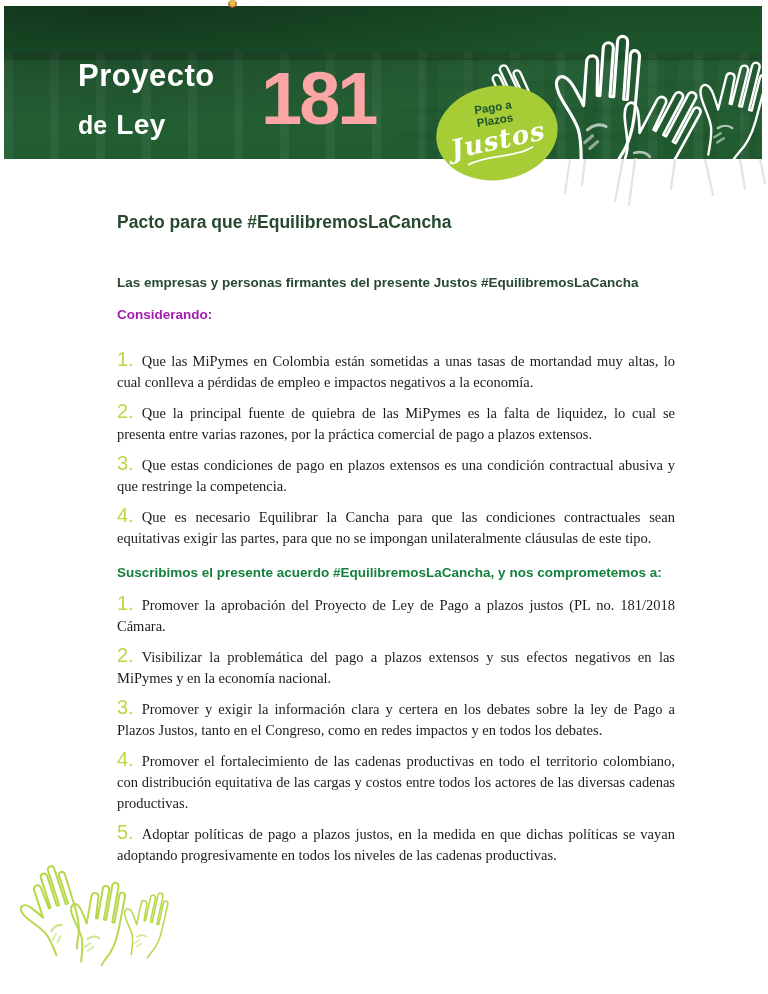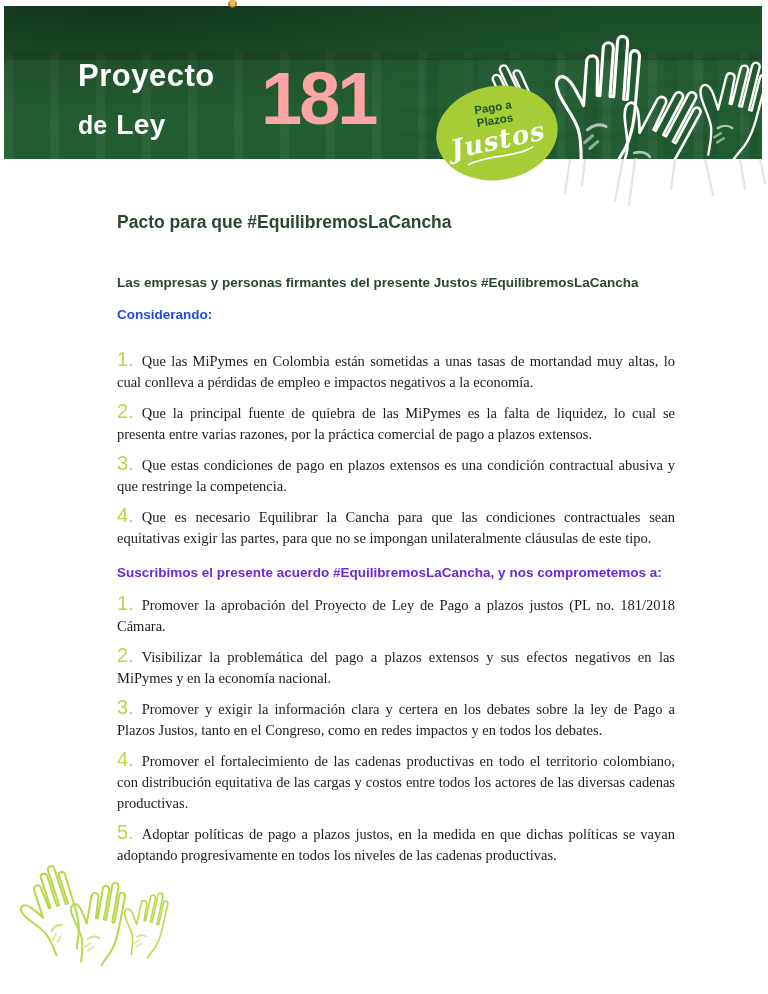--- a/index.html
+++ b/index.html
@@ -43,22 +43,22 @@
       color:#ffffff;font-size:26px;line-height:1;margin-top:1px;transform:rotate(-3deg);
       letter-spacing:1px;}
   .badge-swash{margin-top:-1px;transform:rotate(-3deg);}
 
   .faint-lines{position:absolute;left:555px;top:159px;width:213px;height:56px;}
 
   
   .content{position:absolute;left:117px;top:212px;width:558px;}
   .doc-title{font-size:17.5px;font-weight:700;color:#27492f;margin:0 0 42px 0;}
   .intro{font-size:13.5px;font-weight:700;color:#27492f;margin:0 0 17px 0;}
-  .considerando{font-size:13.5px;font-weight:700;color:#1d4ed8;margin:0 0 27px 0;}
-  .commit-head{font-size:13.5px;font-weight:700;color:#6d28d9;margin:16px 0 13px 0;}
+  .considerando{font-size:13.5px;font-weight:700;color:#a21caf;margin:0 0 27px 0;}
+  .commit-head{font-size:13.5px;font-weight:700;color:#15803d;margin:16px 0 13px 0;}
 
   .item{font-family:"Liberation Serif",serif;font-size:14.5px;line-height:21px;
       color:#1c1c1c;text-align:justify;margin:8px 0 8px 0;}
   .commitments .item{margin-bottom:5px;}
   .num{font-family:"Liberation Sans",sans-serif;font-size:20px;color:#b9d848;
       margin-right:8px;line-height:1;}
 
   .hands-bottom{position:absolute;left:10px;top:860px;width:190px;height:110px;}
 </style>
 </head>

